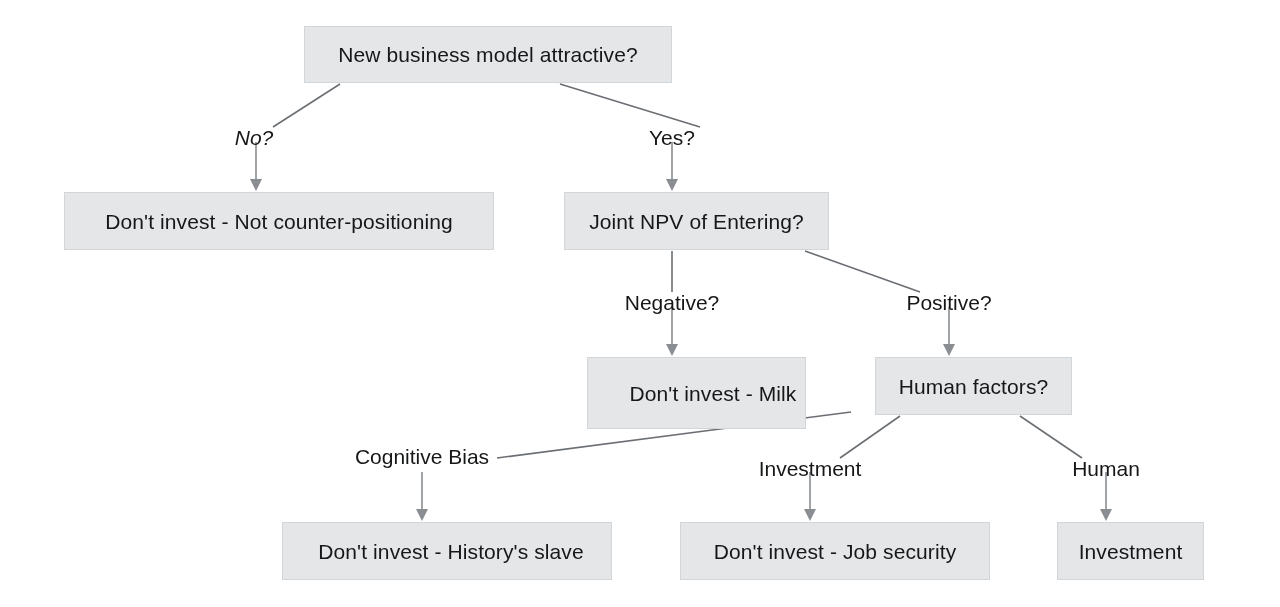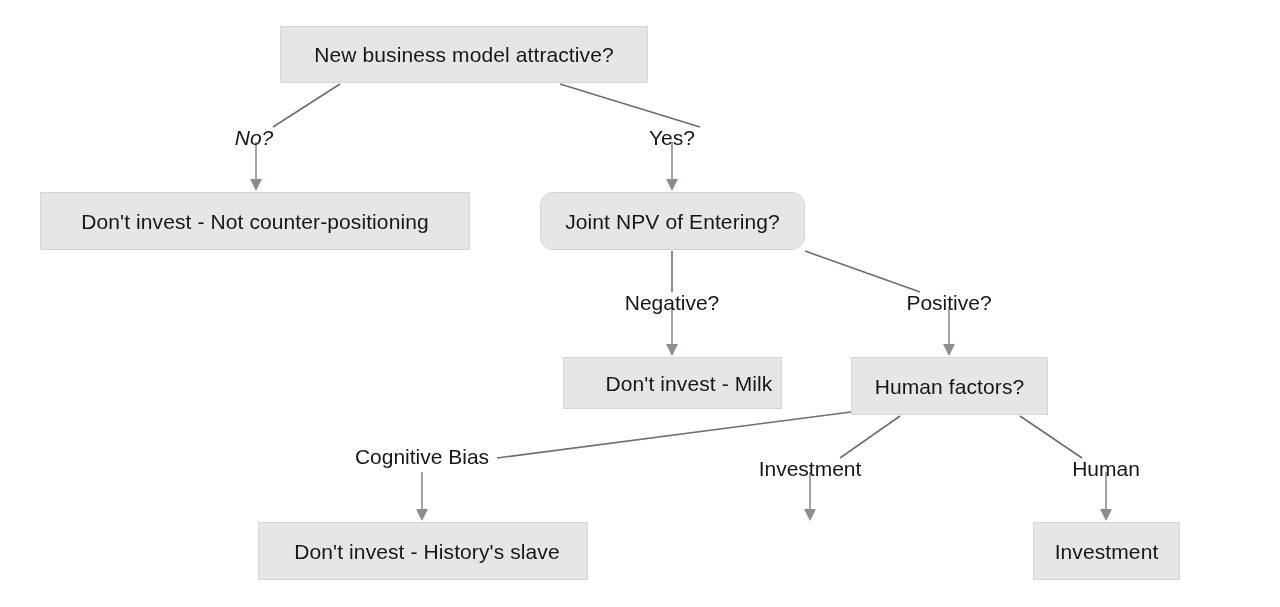--- a/index.html
+++ b/index.html
@@ -48,20 +48,21 @@
     border: 1px solid #d3d6d9;
     display: flex;
     align-items: center;
     justify-content: center;
     color: #161718;
     font-size: 21px;
     font-weight: 400;
     letter-spacing: 0.1px;
     white-space: nowrap;
     line-height: 1;
+    margin-left: 24px;
   }
   .edge-label {
     position: absolute;
     color: #161718;
     font-size: 21px;
     white-space: nowrap;
     line-height: 1;
     text-align: center;
     transform: translateX(-50%);
   }
@@ -110,28 +111,29 @@
         <path class="arrow-shaft" d="M 1106 472 L 1106 511"></path>
         <polygon class="arrow-head" points="1100,509 1112,509 1106,521"></polygon>
       </g>
     </g>
   </svg>
 
   <div class="node-box" style="left:280px;top:26px;width:368px;height:57px;">New business model attractive?</div>
 
   <div class="node-box" style="left:40px;top:192px;width:430px;height:58px;">Don't invest - Not counter-positioning</div>
 
-  <div class="node-box" style="left:540px;top:192px;width:265px;height:58px;border-radius:13px;">Joint NPV of Entering?</div>
+  <div class="node-box" style="left:540px;top:192px;width:265px;height:58px;">Joint NPV of Entering?</div>
 
-  <div class="node-box" style="left:563px;top:357px;width:219px;height:52px;padding-left:33px;">Don't invest - Milk</div>
+  <div class="node-box" style="left:563px;top:357px;width:219px;height:72px;padding-left:33px;">Don't invest - Milk</div>
 
   <div class="node-box" style="left:851px;top:357px;width:197px;height:58px;">Human factors?</div>
 
   <div class="node-box" style="left:258px;top:522px;width:330px;height:58px;padding-left:8px;">Don't invest - History's slave</div>
 
+  <div class="node-box" style="left:656px;top:522px;width:310px;height:58px;">Don't invest - Job security</div>
 
   <div class="node-box" style="left:1033px;top:522px;width:147px;height:58px;text-align:right;">Investment</div>
 
   <div class="edge-label" style="left:254px;top:127px;font-style:italic;">No?</div>
 
   <div class="edge-label" style="left:672px;top:127px;">Yes?</div>
 
   <div class="edge-label" style="left:672px;top:292px;">Negative?</div>
 
   <div class="edge-label" style="left:949px;top:292px;">Positive?</div>

